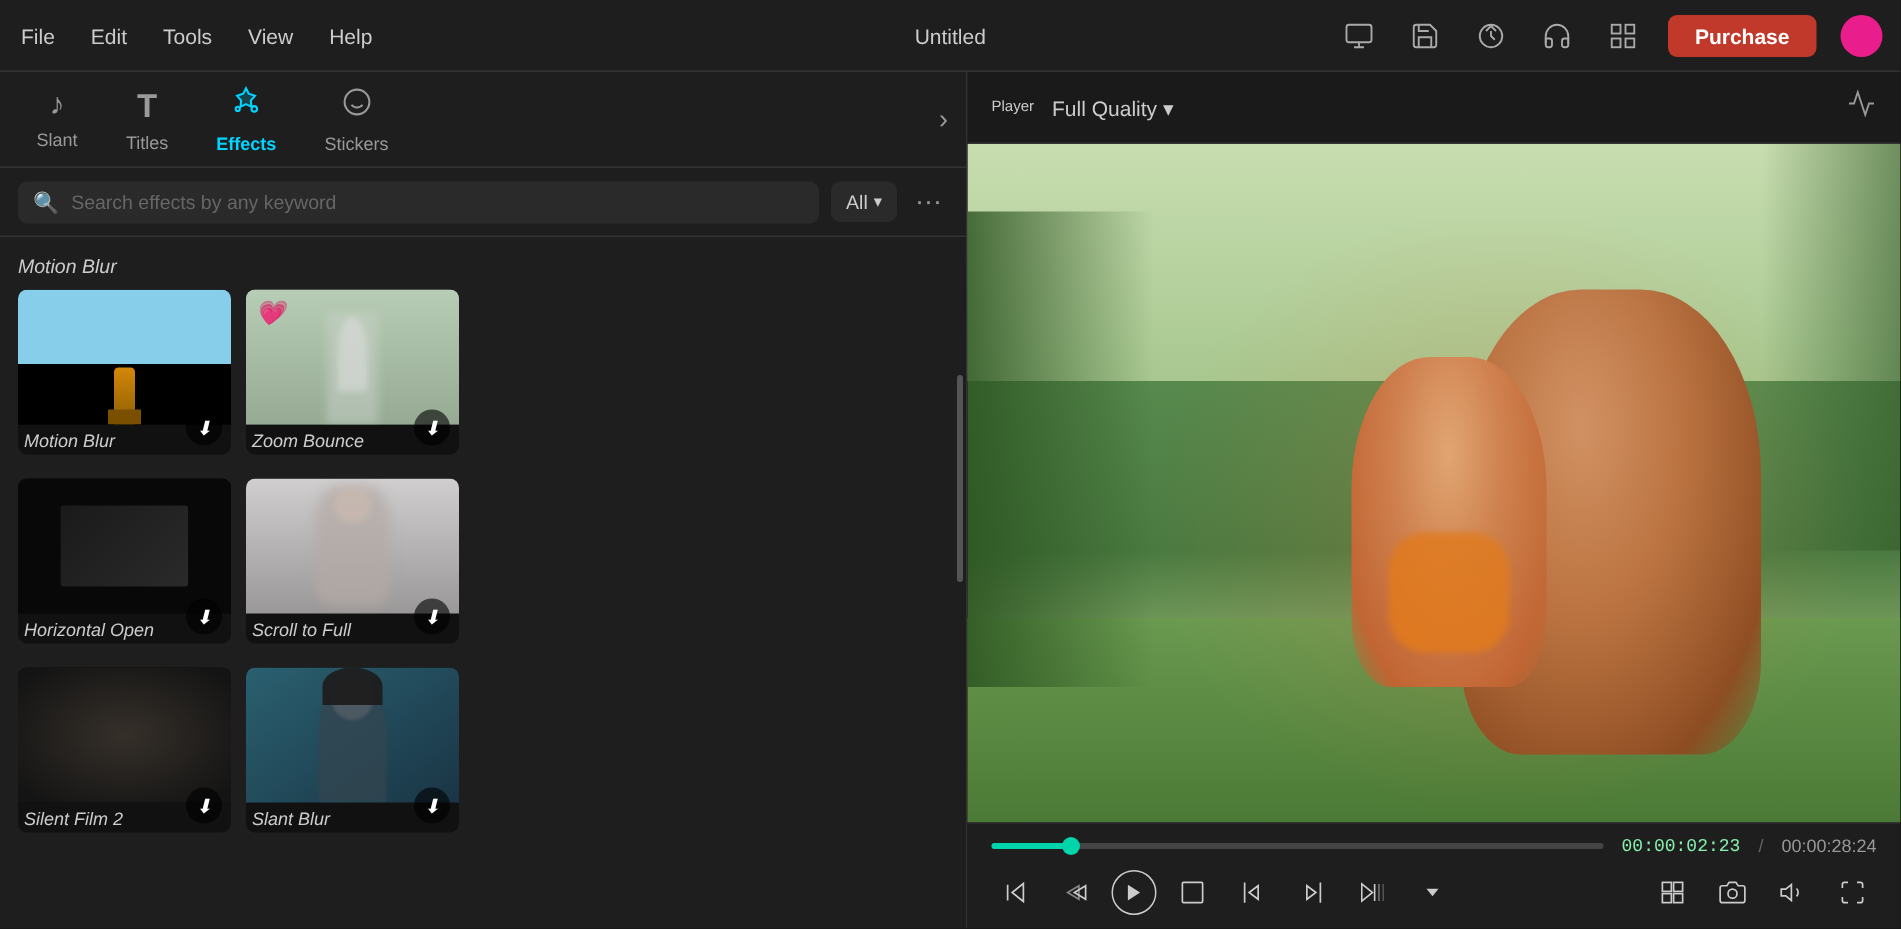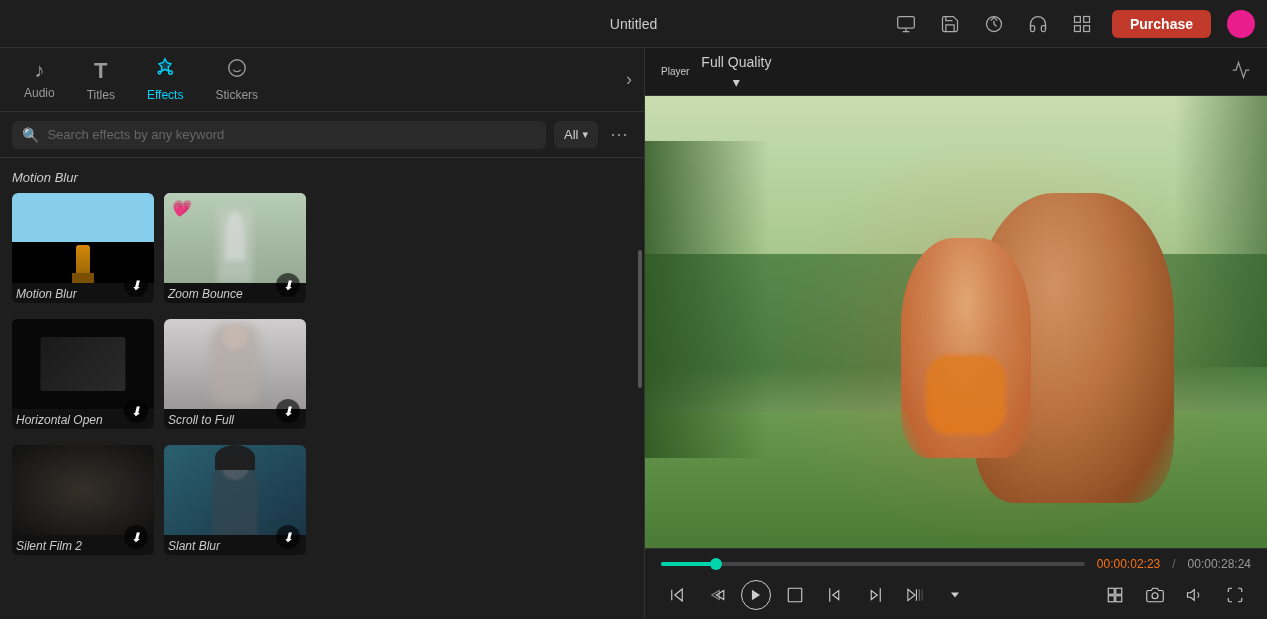--- a/index.html
+++ b/index.html
@@ -294,21 +294,20 @@
       color: #ccc;
       font-size: 10px;
     }
     .quality-dropdown {
       display: flex;
       align-items: center;
       gap: 4px;
       color: #ccc;
       font-size: 14px;
       cursor: pointer;
-      flex-direction: column;
     }
     .player-analytics {
       margin-left: auto;
       color: #999;
       font-size: 16px;
       cursor: pointer;
     }
 
     .video-preview {
       flex: 1;
@@ -355,21 +354,21 @@
     .progress-thumb {
       position: absolute;
       top: 50%;
       left: 13%;
       transform: translate(-50%, -50%);
       width: 12px;
       height: 12px;
       border-radius: 50%;
       background: #00d4aa;
     }
-    .time-current { color: #f97316; font-size: 12px; }
+    .time-current { color: #86efac; font-size: 12px; font-family: Liberation Mono, monospace; }
     .time-sep { color: #666; font-size: 12px; }
     .time-total { color: #999; font-size: 12px; }
     .controls-row {
       display: flex;
       align-items: center;
       gap: 8px;
     }
     .ctrl-btn {
       width: 32px;
       height: 32px;
@@ -397,20 +396,27 @@
       width: 4px;
       height: 30%;
       background: #555;
       border-radius: 2px;
     }
   </style>
 </head>
 <body>
 
 <div class="menu-bar">
+  <div class="menu-items">
+    <span class="menu-item">File</span>
+    <span class="menu-item">Edit</span>
+    <span class="menu-item">Tools</span>
+    <span class="menu-item">View</span>
+    <span class="menu-item">Help</span>
+  </div>
   <div class="menu-title">Untitled</div>
   <div class="menu-right">
     <div class="icon-btn">
       <svg width="20" height="20" viewBox="0 0 24 24" fill="none" stroke="#aaa" stroke-width="1.5">
         <rect x="2" y="3" width="20" height="14" rx="2"></rect>
           <path d="M8 21h8M12 17v4"></path>
       </svg>
     </div>
     <div class="icon-btn">
       <svg width="20" height="20" viewBox="0 0 24 24" fill="none" stroke="#aaa" stroke-width="1.5">
@@ -445,35 +451,35 @@
   </div>
 </div>
 
 <div class="main-content">
 
   <div class="left-panel">
 
     <div class="tab-bar">
       <div class="tab-item">
         <span class="tab-icon">♪</span>
-        <span>Audio</span>
+        <span>Slant</span>
       </div>
       <div class="tab-item">
         <span class="tab-icon" style="font-weight:bold;font-size:22px;">T</span>
         <span>Titles</span>
       </div>
       <div class="tab-item active">
         <span class="tab-icon">
           <svg width="22" height="22" viewBox="0 0 24 24" fill="none" stroke="#00d4ff" stroke-width="1.5">
             <path d="M12 2l2 4 4.5 1.5-3 3.5.5 4.5L12 13.5l-4 2 .5-4.5-3-3.5L10 6z" fill="rgba(0,212,255,0.2)"></path>
             <circle cx="18" cy="17" r="2" stroke="#00d4ff"></circle>
               <circle cx="6" cy="17" r="1.5" stroke="#00d4ff"></circle>
           </svg>
         </span>
-        <span style="color:#00d4ff;">Effects</span>
+        <span style="color:#00d4ff;font-weight:bold;">Effects</span>
       </div>
       <div class="tab-item">
         <span class="tab-icon">
           <svg width="22" height="22" viewBox="0 0 24 24" fill="none" stroke="#999" stroke-width="1.5">
             <circle cx="12" cy="12" r="9"></circle>
               <path d="M8 14s1.5 2 4 2 4-2 4-2"></path>
               <line x1="9" y1="9" x2="9.01" y2="9"></line>
               <line x1="15" y1="9" x2="15.01" y2="9"></line>
           </svg>
         </span>

